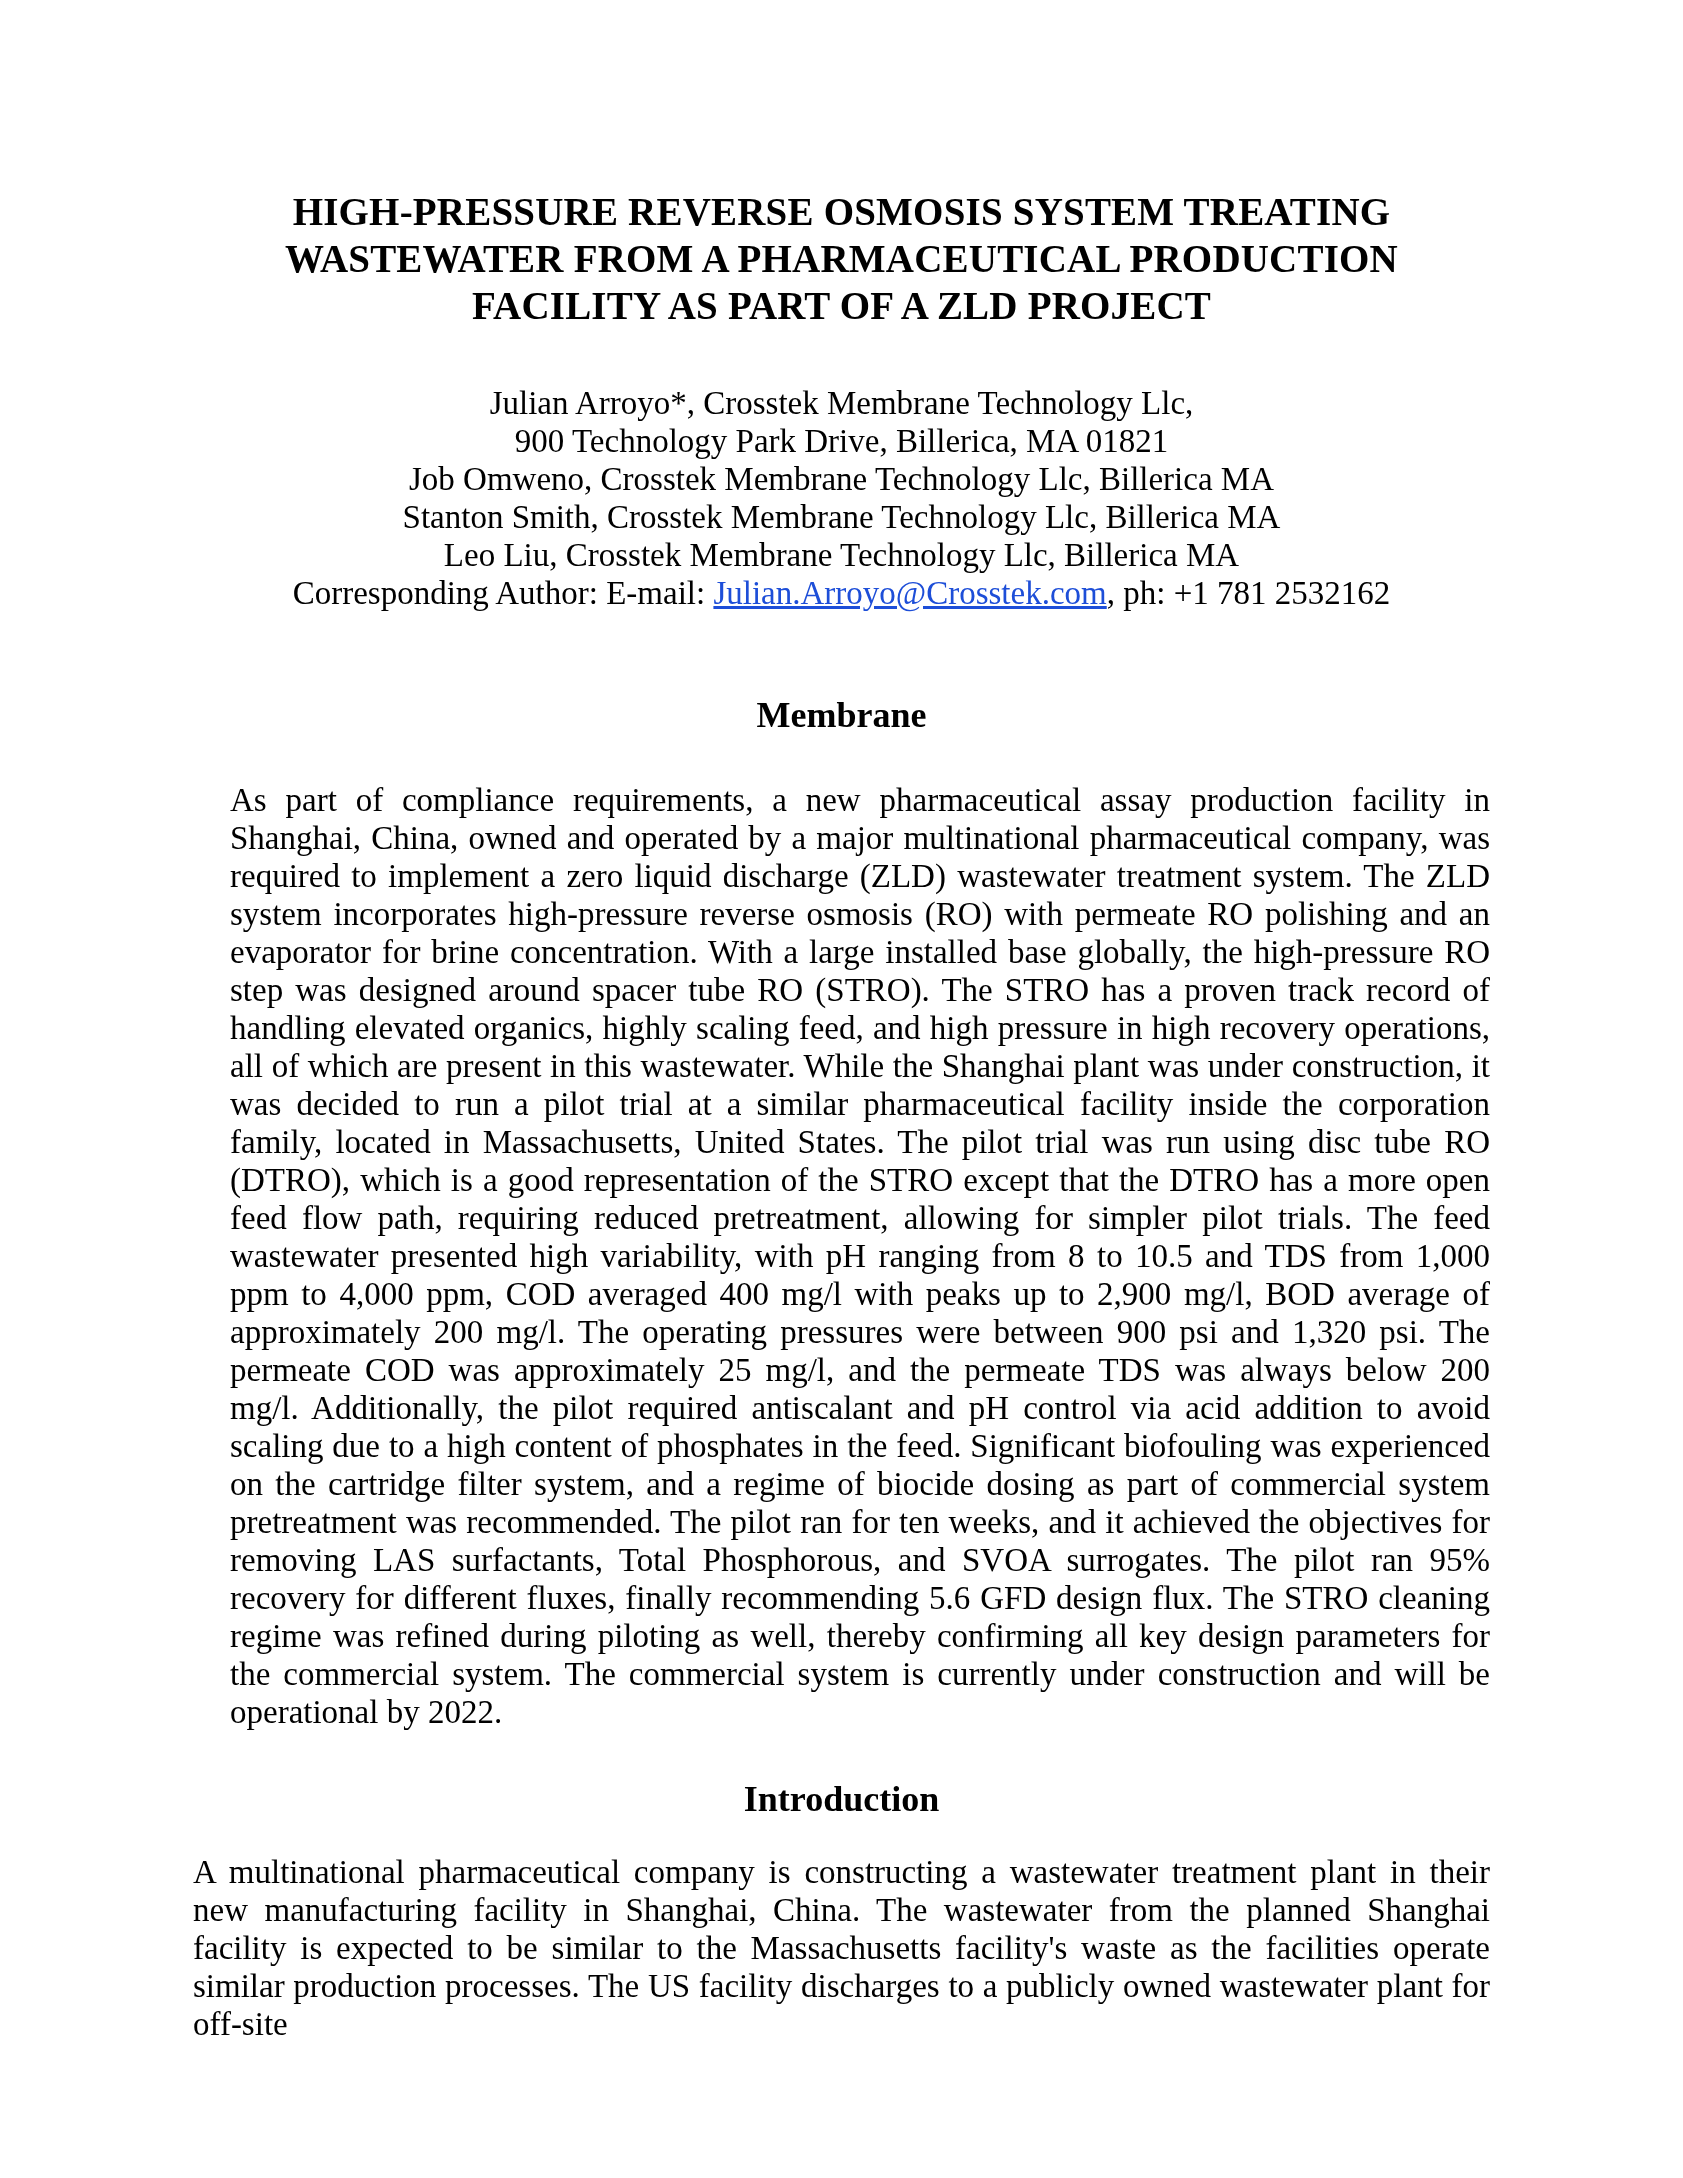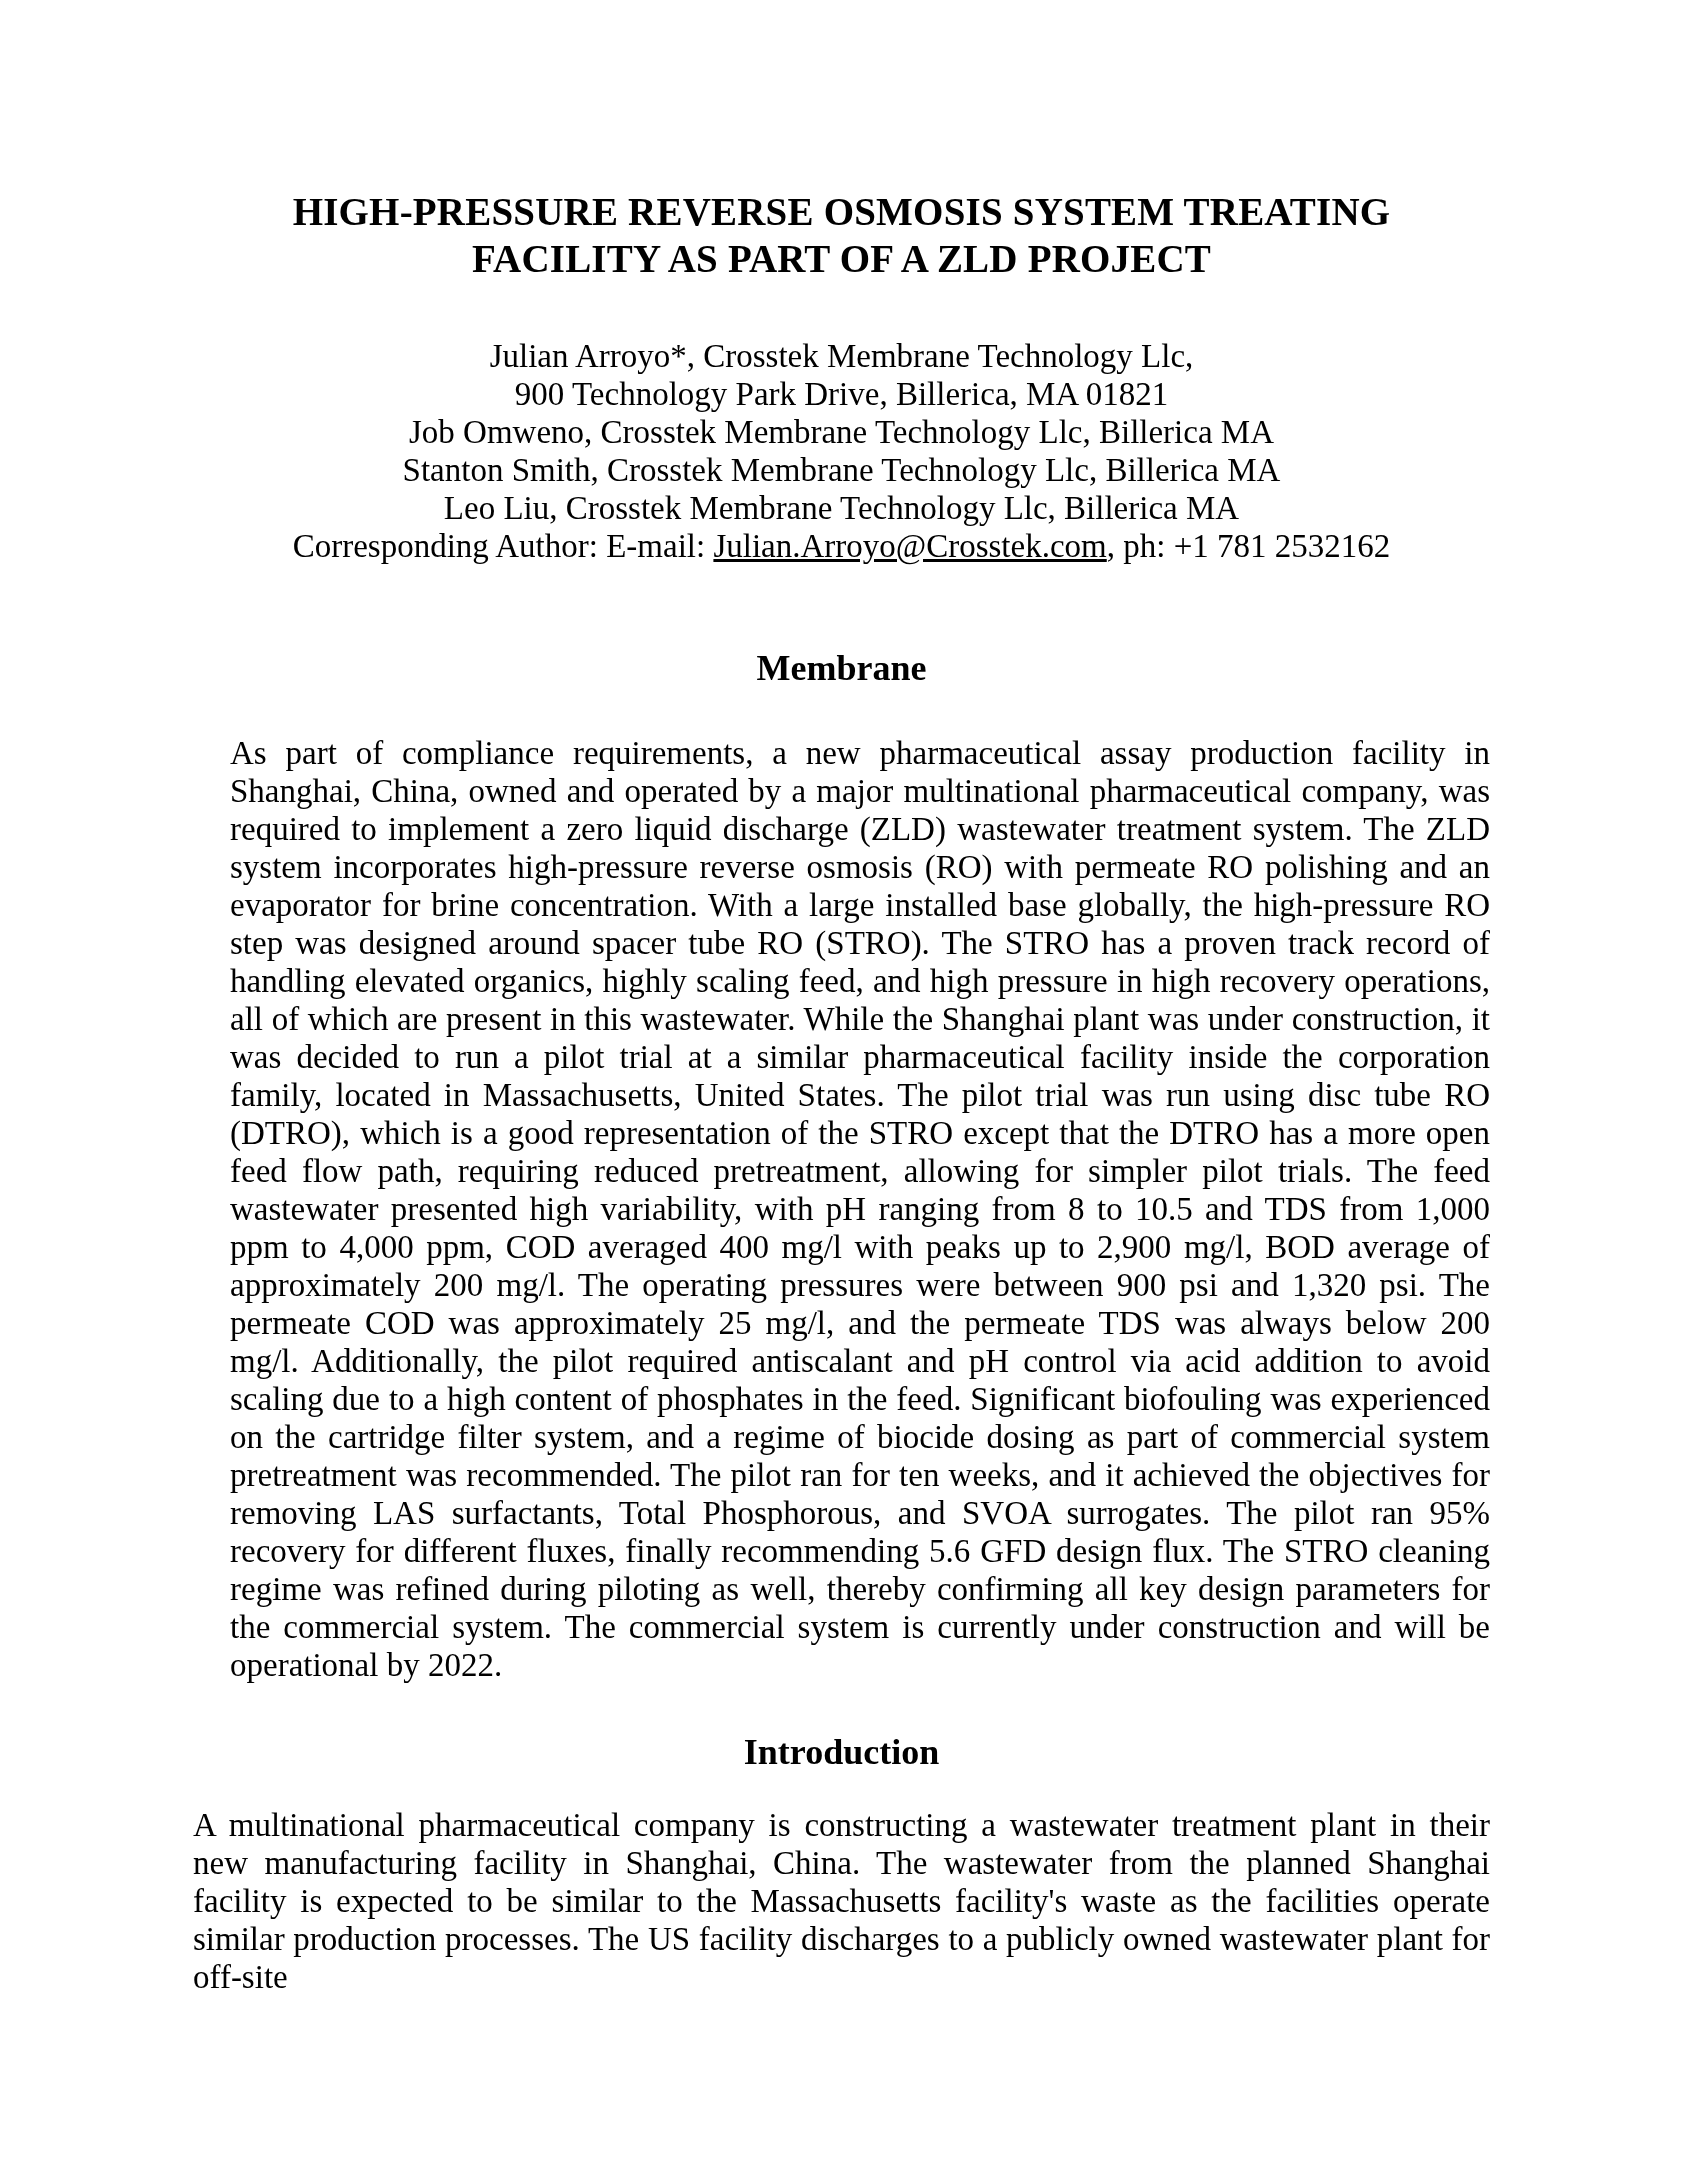--- a/index.html
+++ b/index.html
@@ -21,21 +21,21 @@
     text-align: center;
     letter-spacing: 0.2px;
   }
   .authors-block {
     margin-top: 55px;
     font-size: 33px;
     line-height: 38px;
     text-align: center;
   }
   .email-link {
-    color: #000000;
+    color: #1d4ed8;
     text-decoration: underline;
     cursor: pointer;
   }
   .section-heading {
     font-weight: bold;
     font-size: 36px;
     line-height: 44px;
     text-align: center;
   }
   .abstract-heading { margin-top: 81px; }
@@ -49,20 +49,21 @@
   .intro-para { margin-top: 32px; }
 </style>
 </head>
 <body>
 
 <div class="page">
   <div class="content">
 
     <div class="paper-title">
       <div>HIGH-PRESSURE REVERSE OSMOSIS SYSTEM TREATING</div>
+      <div>WASTEWATER FROM A PHARMACEUTICAL PRODUCTION</div>
       <div>FACILITY AS PART OF A ZLD PROJECT</div>
     </div>
 
     <div class="authors-block">
       <div>Julian Arroyo*, Crosstek Membrane Technology Llc,</div>
       <div>900 Technology Park Drive, Billerica, MA 01821</div>
       <div>Job Omweno, Crosstek Membrane Technology Llc, Billerica MA</div>
       <div>Stanton Smith, Crosstek Membrane Technology Llc, Billerica MA</div>
       <div>Leo Liu, Crosstek Membrane Technology Llc, Billerica MA</div>
       <div>

